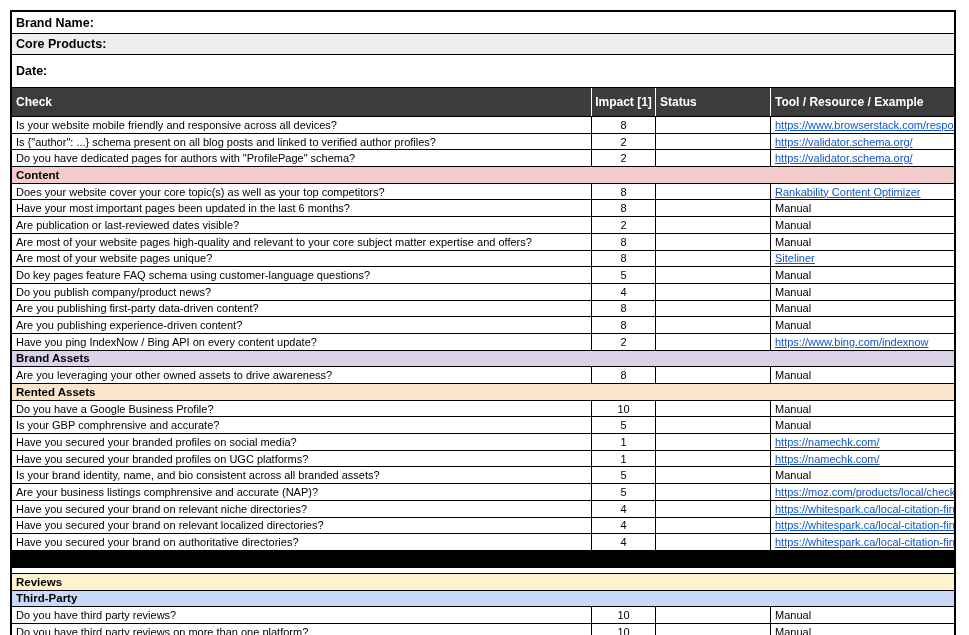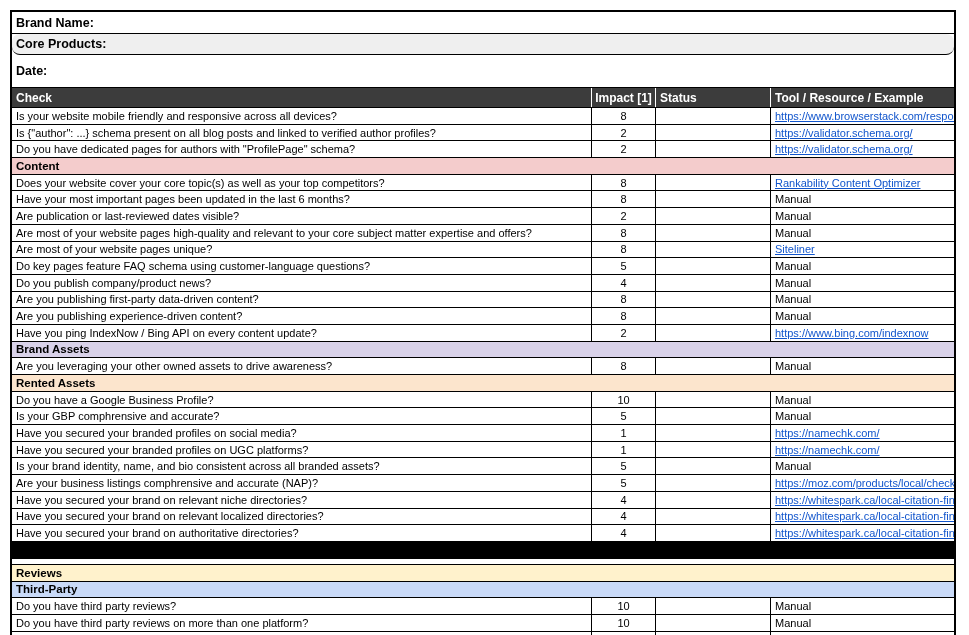--- a/index.html
+++ b/index.html
@@ -20,21 +20,21 @@
     display: flex;
     align-items: stretch;
     height: 16.7px;
     border-bottom: 1px solid #000;
     background: #fff;
     overflow: hidden;
   }
   .table > .row:nth-child(1) { height: 22px; }
   .table > .row:nth-child(2) { height: 21px; }
   .table > .row:nth-child(3) { height: 33px; }
-  .row.colheader { height: 20px; background: #3c3c3c; }
+  .row.colheader { height: 29px; background: #3c3c3c; }
   .row.black { height: 17px; background: #000; border-bottom-color: #000; }
   .row.spacer { height: 6px; }
   .c {
     display: flex;
     align-items: center;
     padding-left: 4px;
     overflow: hidden;
     white-space: nowrap;
     font-size: 11px;
     color: #000;
@@ -65,21 +65,21 @@
     white-space: nowrap;
   }
 </style>
 </head>
 <body>
 
 <div class="table">
     <div class="row field" style="background: rgb(255, 255, 255);">
       <div class="c full">Brand Name:</div>
     </div>
-    <div class="row field" style="background: rgb(239, 239, 239); border-radius: 8px;">
+    <div class="row field" style="background: rgb(239, 239, 239);">
       <div class="c full">Core Products:</div>
     </div>
     <div class="row field" style="background: rgb(255, 255, 255);">
       <div class="c full">Date:</div>
     </div>
     <div class="row colheader">
       <div class="c check">Check</div>
       <div class="c impact">Impact [1]</div>
       <div class="c status">Status</div>
       <div class="c tool">Tool / Resource / Example</div>

